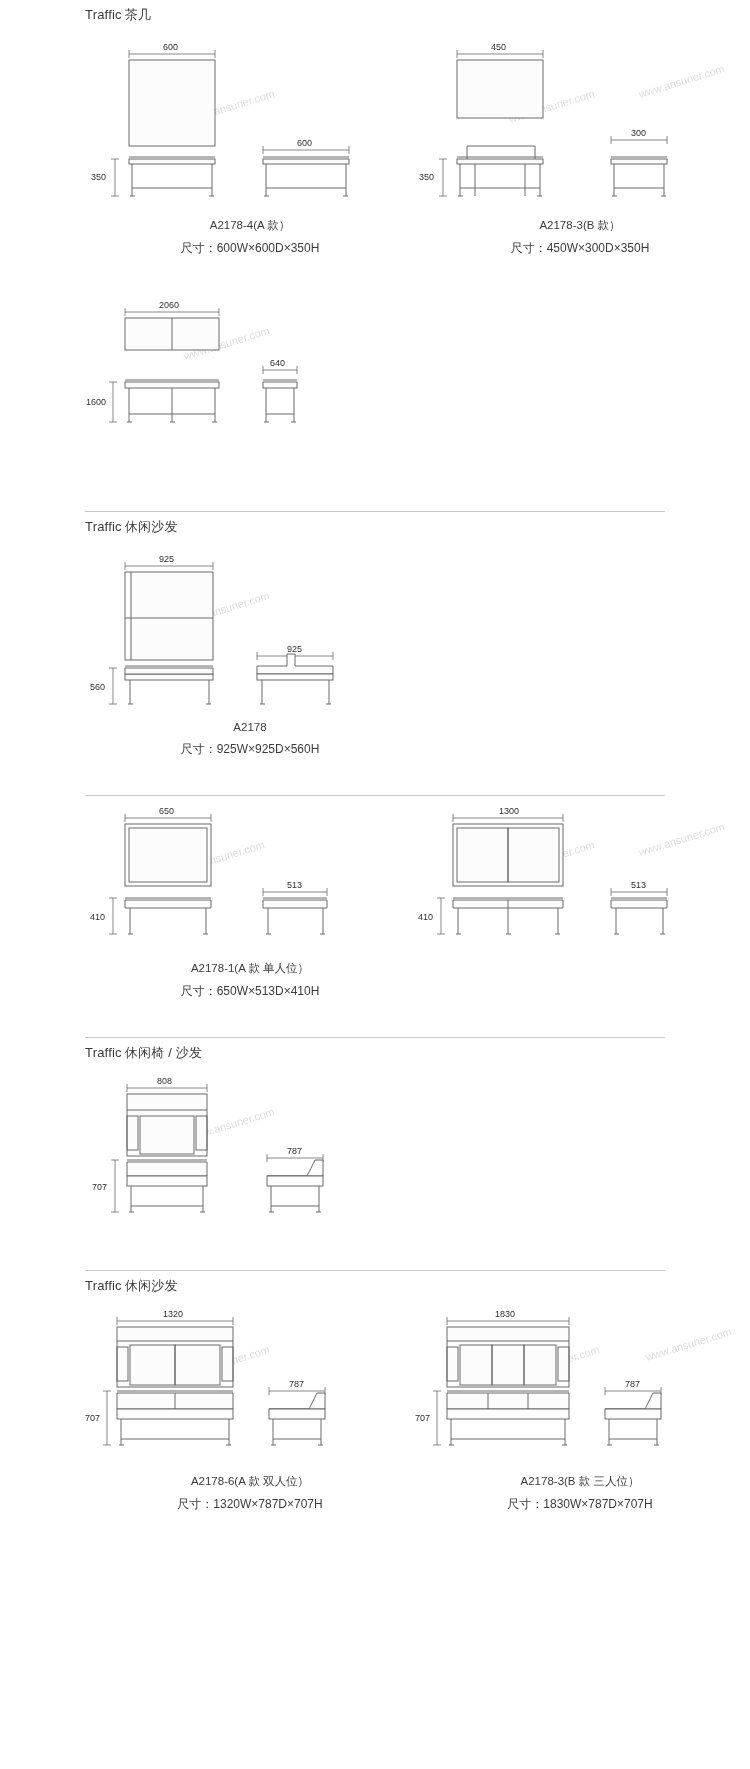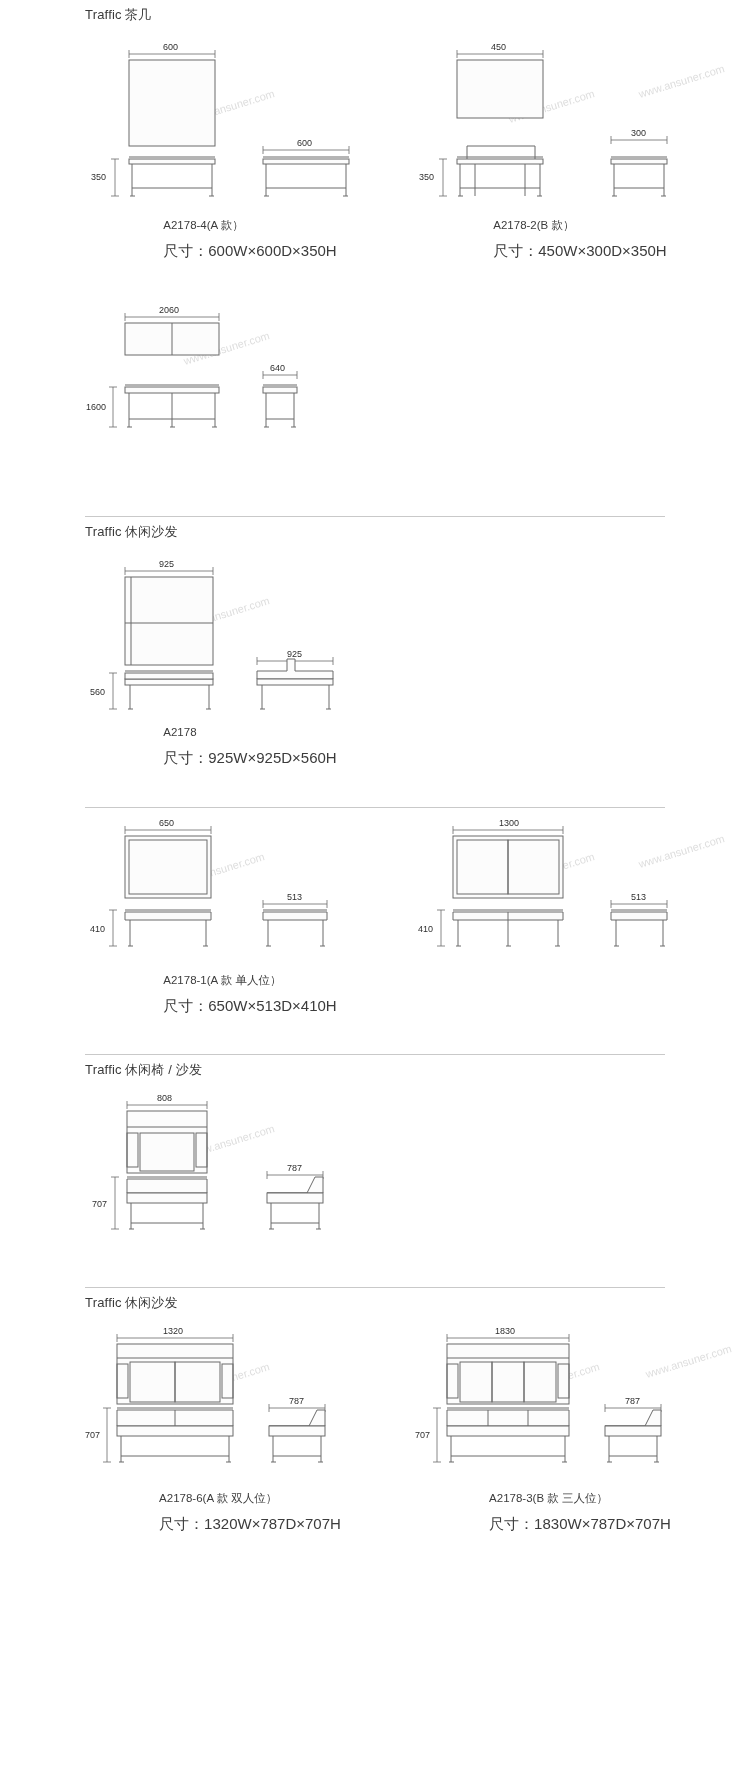--- a/index.html
+++ b/index.html
@@ -50,27 +50,28 @@
     flex-direction: column;
     align-items: center;
   }
 
   .drawing {
     position: relative;
     width: 100%;
   }
 
   .caption {
+    text-align: center;
     font-size: 11.5px;
     color: #3c3c3c;
     line-height: 1.9;
     margin-top: 2px;
   }
   .caption .dim {
-    font-size: 15px;
+    font-size: 12px;
     color: #3c3c3c;
   }
 
   svg { display: block; overflow: visible; }
   svg .s { fill: none; stroke: #6b6b6b; stroke-width: 1; }
   svg .sf { fill: #fcfcfc; stroke: #6b6b6b; stroke-width: 1; }
   svg .dim { fill: none; stroke: #6b6b6b; stroke-width: .8; }
   svg text { font-family: "Liberation Sans", sans-serif; font-size: 9px; fill: #2f2f2f; }
   svg .wmt { font-size: 11px; fill: rgba(150,150,150,0.32); }
 </style>
@@ -154,21 +155,21 @@
             <text x="216" y="108">300</text>
             <g>
               <rect class="sf" x="196" y="131" width="56" height="5"></rect>
               <path class="s" d="M199,136 V168 M249,136 V168 M199,160 H249"></path>
               <path class="s" d="M197,168 h5 M246,168 h5"></path>
               <path class="s" d="M196,129 H252"></path>
             </g>
           </svg>
         </div>
         <div class="caption">
-          <div>A2178-2(B 款）</div>
+          <div>A2178-3(B 款）</div>
           <div class="dim">尺寸：450W×300D×350H</div>
         </div>
       </div>
     </div>
 
     <div class="row" style="margin-top:30px;">
       <div class="item">
         <div class="drawing">
           <svg width="330" height="185" viewBox="0 0 330 185">
             <text class="wmt" x="100" y="70" transform="rotate(-17 100 70)">www.ansuner.com</text>

